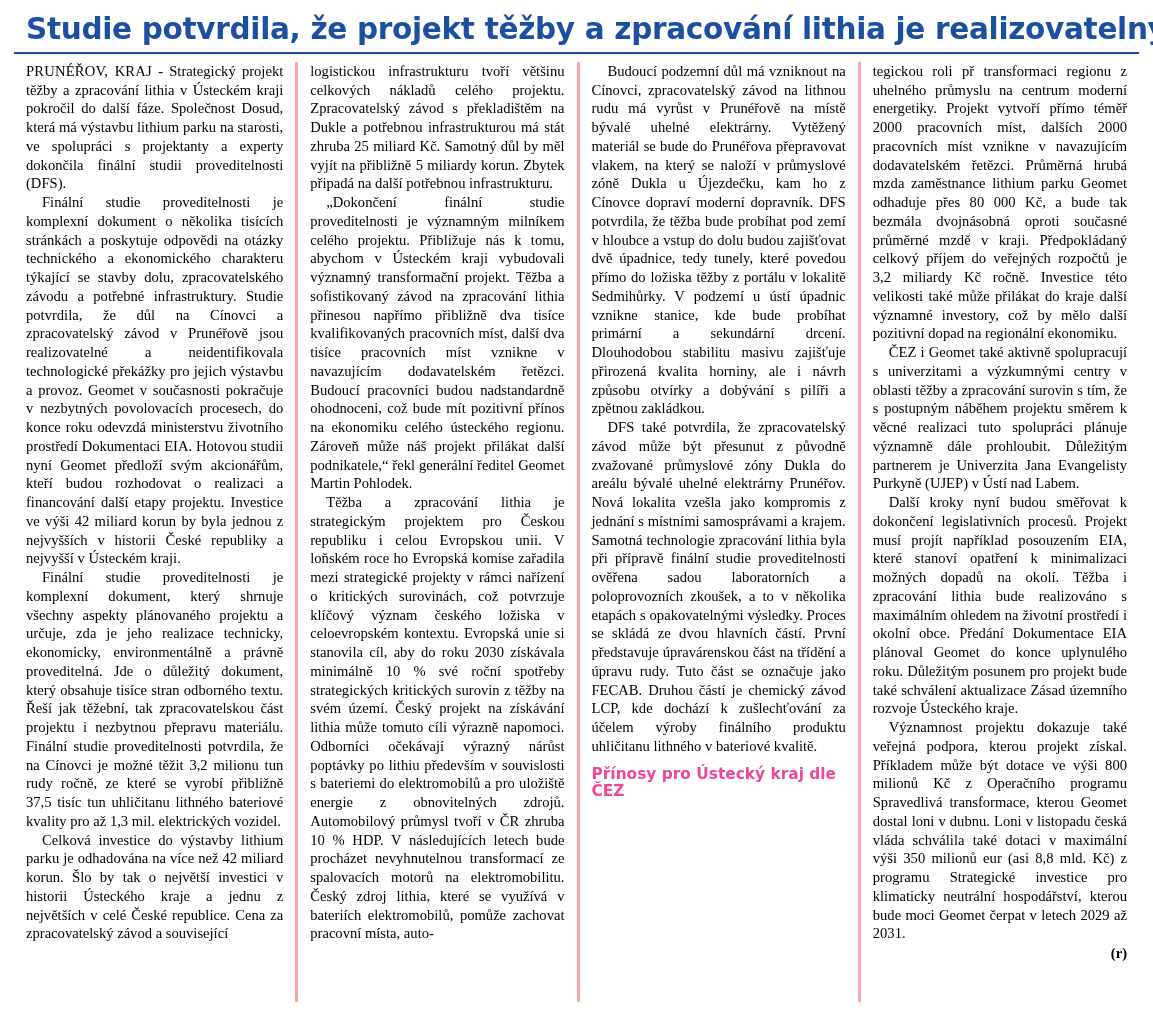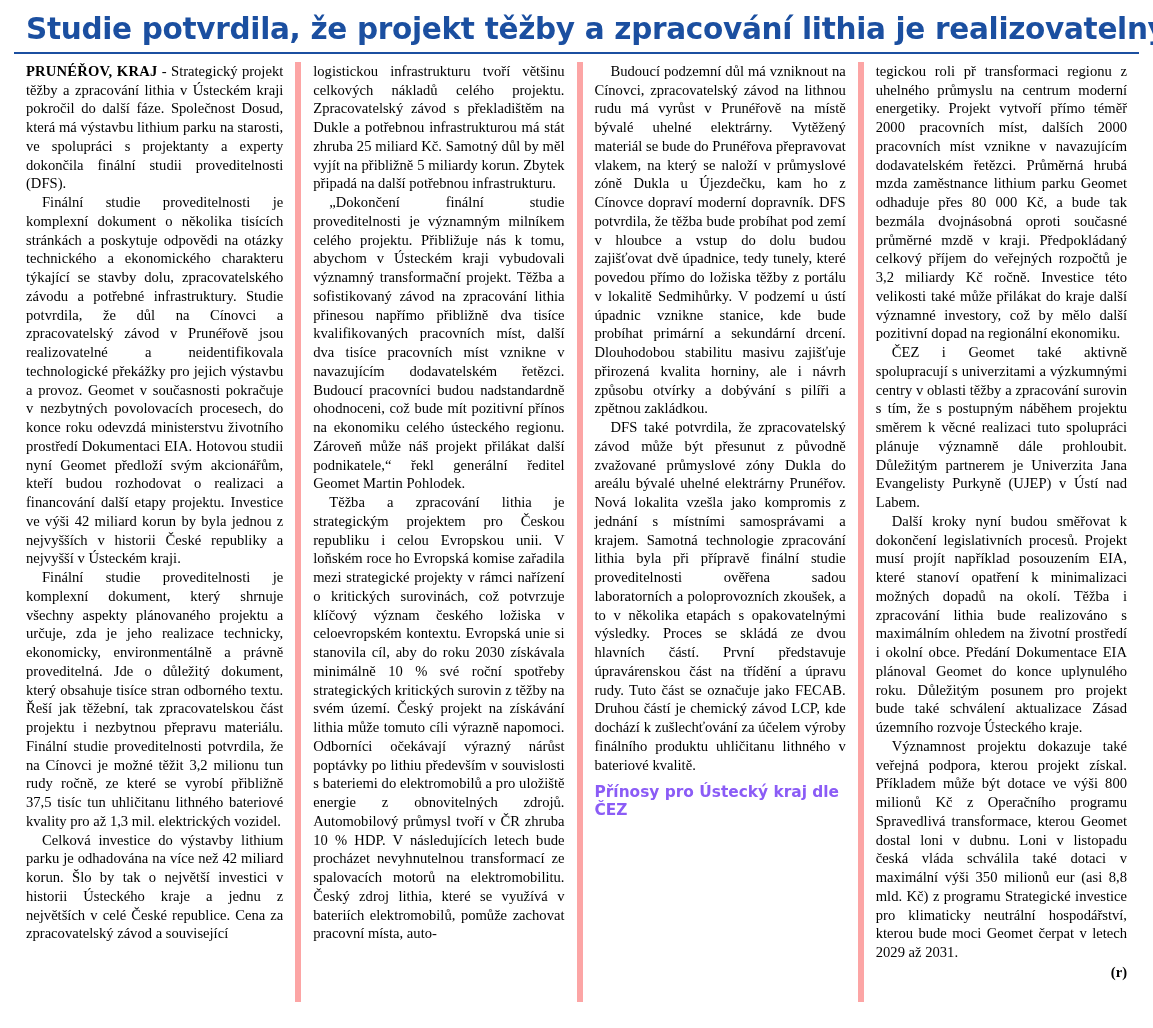--- a/index.html
+++ b/index.html
@@ -41,42 +41,42 @@
     gap: 0;
     height: 940px;
   }
   .col {
     width: 25%;
     box-sizing: border-box;
     padding: 0 12px;
     position: relative;
   }
   .col + .col {
-    border-left: 6px solid #fca5a5;
+    border-left: 3px solid #fca5a5;
   }
   p {
     margin: 0;
     font-size: 14.6px;
     line-height: 1.285;
     text-align: justify;
     text-justify: inter-word;
     hyphens: auto;
     -webkit-hyphens: auto;
   }
   p.indent {
     text-indent: 16px;
   }
   .dateline {
     font-variant: small-caps;
-    font-weight: bold;
+    font-weight: normal;
     letter-spacing: 0.2px;
     margin-top: 12px;
   }
   .subhead {
-    color: #8b5cf6;
+    color: #ec4899;
     font-family: "DejaVu Sans", sans-serif;
     font-weight: bold;
     font-size: 15.4px;
     line-height: 1.15;
     margin: 10px 0 2px 0;
     text-align: left;
   }
   .signature {
     text-align: right;
     font-weight: bold;

